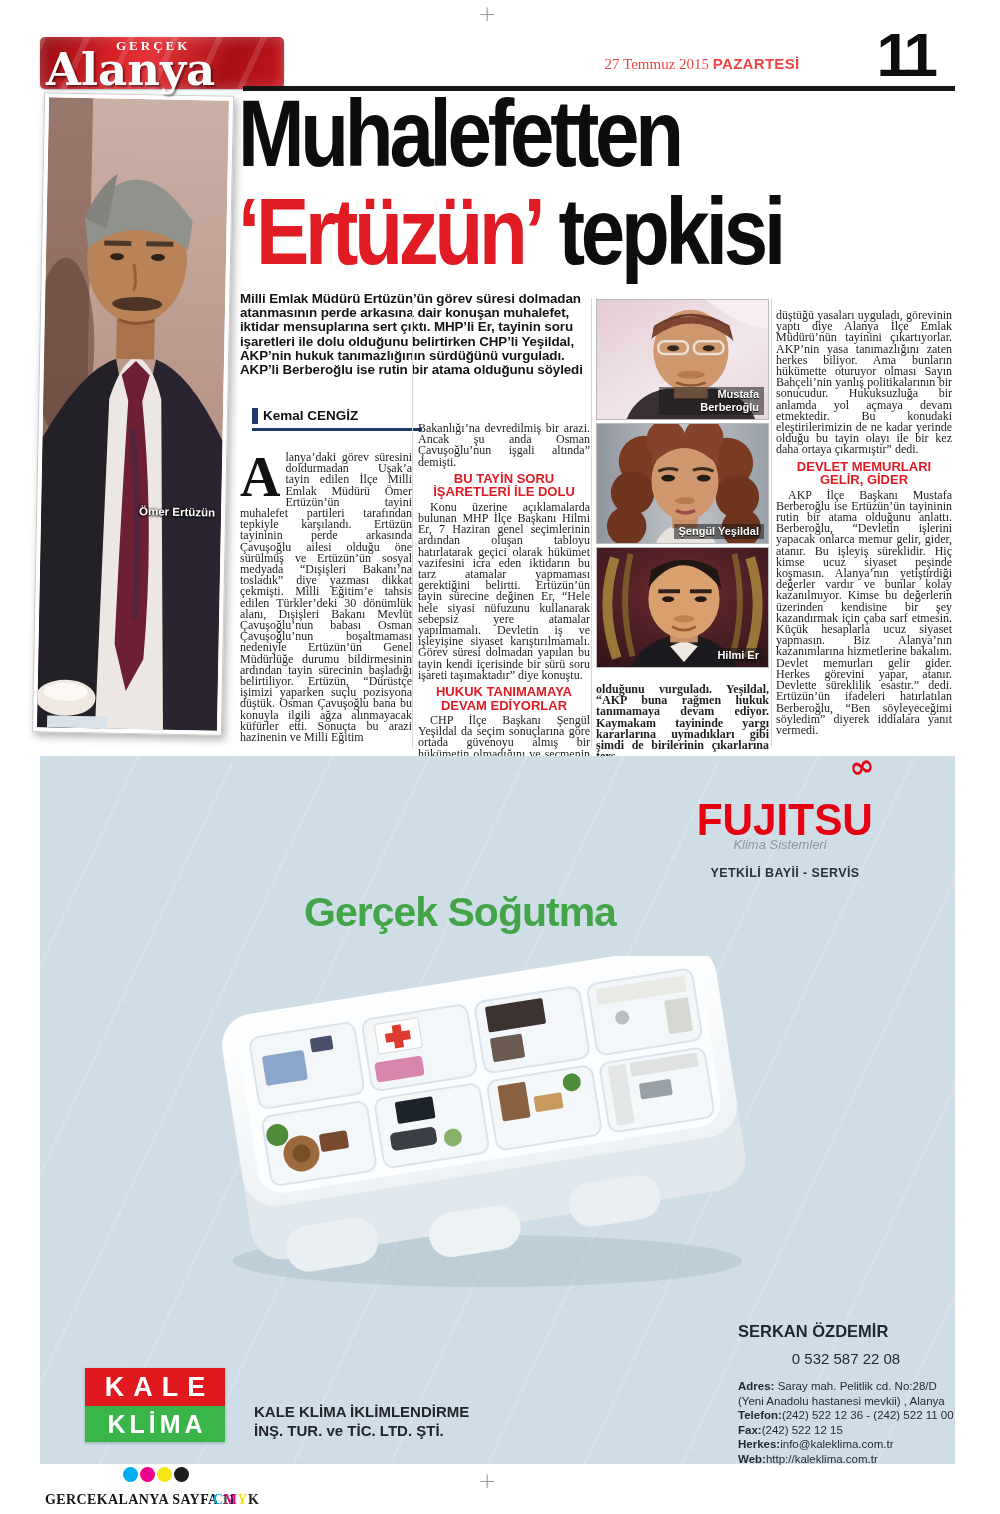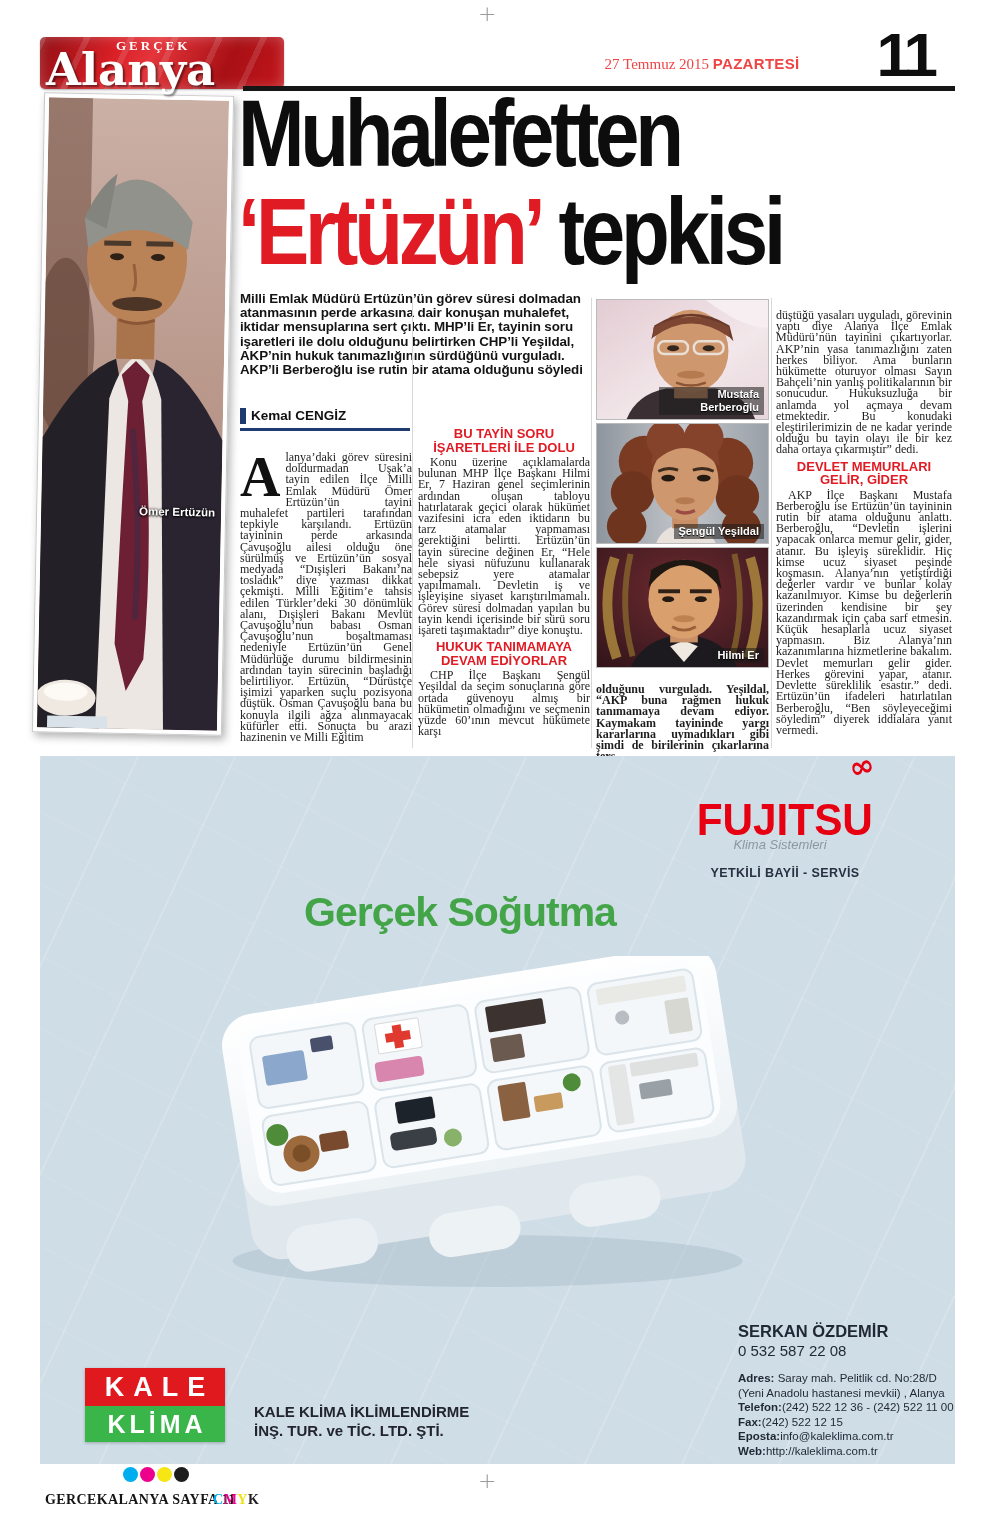--- a/index.html
+++ b/index.html
@@ -48,21 +48,21 @@
     font:bold 94px/92px "Liberation Sans", sans-serif; letter-spacing:-5px;
     transform:scaleX(.85); transform-origin:left top; white-space:nowrap; }
   .hl1 { top:88px; }
   .hl2 { top:186px; }
   .hl-accent { color:#e01b24; }
   .hl-rest { margin-left:20px; color:#0d0d0d; }
 
   
   .lead { position:absolute; left:240px; top:292px; width:356px; height:112px; overflow:hidden;
     font:bold 13.4px/14.2px "Liberation Sans", sans-serif; color:#141414; letter-spacing:-.1px; }
-  .byline { position:absolute; left:240px; top:407px; width:170px; height:21px;
+  .byline { position:absolute; left:252px; top:407px; width:170px; height:21px;
     border-bottom:3px solid #1e3a6e; }
   .byline .bar { position:absolute; left:0; top:1px; width:6px; height:16px; background:#1e3a6e; }
   .byline .name { position:absolute; left:11px; top:1px; font:bold 13.5px "Liberation Sans", sans-serif; color:#101010; }
 
   
   .bodycol { position:absolute; width:172px; overflow:hidden;
     font:12px/11.2px "Liberation Serif", serif; color:#1d1d1d; text-align:justify;margin-top:18px; }
   .bodycol p { margin:0; }
   .bodycol p.indent { text-indent:12px; }
   .subhead { font:bold 13px/13.5px "Liberation Sans", sans-serif; color:#e01b24;
@@ -109,21 +109,21 @@
     box-shadow:0 1px 3px rgba(0,0,0,.25); }
   .kale-red { height:38px; background:#e0191f; color:#fff; text-align:center;
     font:bold 27px/38px "Liberation Sans", sans-serif; letter-spacing:9px; text-indent:9px; }
   .kale-green { height:36px; background:#3ab54a; color:#fff; text-align:center;
     font:bold 25px/36px "Liberation Sans", sans-serif; letter-spacing:4px; text-indent:4px; }
   .kale-company { position:absolute; left:214px; top:646px; width:250px;
     color:#23252e; font:bold 15px/19px "Liberation Sans", sans-serif; }
 
   .contact { position:absolute; left:698px; top:566px; width:216px; color:#1f2733; }
   .contact .c-name { font:bold 16.5px/19px "Liberation Sans", sans-serif; }
-  .contact .c-mobile { font:15px/18px "Liberation Sans", sans-serif; margin-top:1px; }
+  .contact .c-mobile { font:15px/18px "Liberation Sans", sans-serif; margin-top:9px;text-align:center; }
   .contact .c-lines { margin-top:11px; font:11.5px/14.5px "Liberation Sans", sans-serif; }
   .contact .c-lines b { font-weight:bold; }
 
   
   .dots { position:absolute; left:123px; top:1467px; }
   .dot { display:inline-block; width:15px; height:15px; border-radius:50%; margin-right:2px; }
   .dot-c { background:#00aeef; } .dot-m { background:#ec008c; }
   .dot-y { background:#f5e614; } .dot-k { background:#1d1d1d; }
   .imprint { position:absolute; left:45px; top:1492px;
     font:bold 14px "Liberation Serif", serif; color:#151515; letter-spacing:.4px; }
@@ -204,20 +204,21 @@
 
   <div class="vr" style="left:412px;"></div>
   <div class="vr" style="left:591px;"></div>
   <div class="vr" style="left:771px;"></div>
 
   <div class="bodycol col1">
     <p><span class="dropcap">A</span><span>lanya’daki görev süresini doldurmadan Uşak’a tayin edilen İlçe Milli Emlak Müdürü Ömer Ertüzün’ün tayini muhalefet partileri tarafından tepkiyle karşılandı. Ertüzün tayininin perde arkasında Çavuşoğlu ailesi olduğu öne sürülmüş ve Ertüzün’ün sosyal medyada “Dışişleri Bakanı’na tosladık” diye yazması dikkat çekmişti. Milli Eğitim’e tahsis edilen Türkler’deki 30 dönümlük alanı, Dışişleri Bakanı Mevlüt Çavuşoğlu’nun babası Osman Çavuşoğlu’nun boşaltmaması nedeniyle Ertüzün’ün Genel Müdürlüğe durumu bildirmesinin ardından tayin sürecinin başladığı belirtiliyor. Ertüzün, “Dürüstçe işimizi yaparken suçlu pozisyona düştük. Osman Çavuşoğlu bana bu konuyla ilgili ağza alınmayacak küfürler etti. Sonuçta bu arazi hazinenin ve Milli Eğitim</span></p>
   </div>
 
   <div class="bodycol col2">
+    <p>Bakanlığı’na devredilmiş bir arazi. Ancak şu anda Osman Çavuşoğlu’nun işgali altında” demişti.</p>
     <div class="subhead">BU TAYİN SORU İŞARETLERİ İLE DOLU</div>
     <p class="indent">Konu üzerine açıklamalarda bulunan MHP İlçe Başkanı Hilmi Er, 7 Haziran genel seçimlerinin ardından oluşan tabloyu hatırlatarak geçici olarak hükümet vazifesini icra eden iktidarın bu tarz atamalar yapmaması gerektiğini belirtti. Ertüzün’ün tayin sürecine değinen Er, “Hele hele siyasi nüfuzunu kullanarak sebepsiz yere atamalar yapılmamalı. Devletin iş ve işleyişine siyaset karıştırılmamalı. Görev süresi dolmadan yapılan bu tayin kendi içerisinde bir sürü soru işareti taşımaktadır” diye konuştu.</p>
     <div class="subhead">HUKUK TANIMAMAYA DEVAM EDİYORLAR</div>
     <p class="indent">CHP İlçe Başkanı Şengül Yeşildal da seçim sonuçlarına göre ortada güvenoyu almış bir hükümetin olmadığını ve seçmenin yüzde 60’ının mevcut hükümete karşı</p>
   </div>
 
   <div class="sp" style="top:299px;text-decoration:underline;">
     <svg viewBox="0 0 173 121" preserveAspectRatio="none">
       <defs>
           <linearGradient id="bgB" x1="0" y1="0" x2="1" y2="1">
@@ -390,21 +391,21 @@
     </div>
 
     <div class="contact">
       <div class="c-name">SERKAN ÖZDEMİR</div>
       <div class="c-mobile">0 532 587 22 08</div>
       <div class="c-lines">
         <div><b>Adres:</b> <span>Saray mah. Pelitlik cd. No:28/D</span></div>
         <div><b></b><span>(Yeni Anadolu hastanesi mevkii) , Alanya</span></div>
         <div><b>Telefon:</b><span>(242) 522 12 36 - (242) 522 11 00</span></div>
         <div><b>Fax:</b><span>(242) 522 12 15</span></div>
-        <div><b>Eposta:</b><span>info@kaleklima.com.tr</span></div>
+        <div><b>Herkes:</b><span>info@kaleklima.com.tr</span></div>
         <div><b>Web:</b><span>http://kaleklima.com.tr</span></div>
       </div>
     </div>
   </div>
 
   <div class="dots">
     <span class="dot dot-c"></span><span class="dot dot-m"></span><span class="dot dot-y"></span><span class="dot dot-k"></span>
   </div>
   <div class="imprint">GERCEKALANYA SAYFA 11</div>
   <div class="cmyk">

